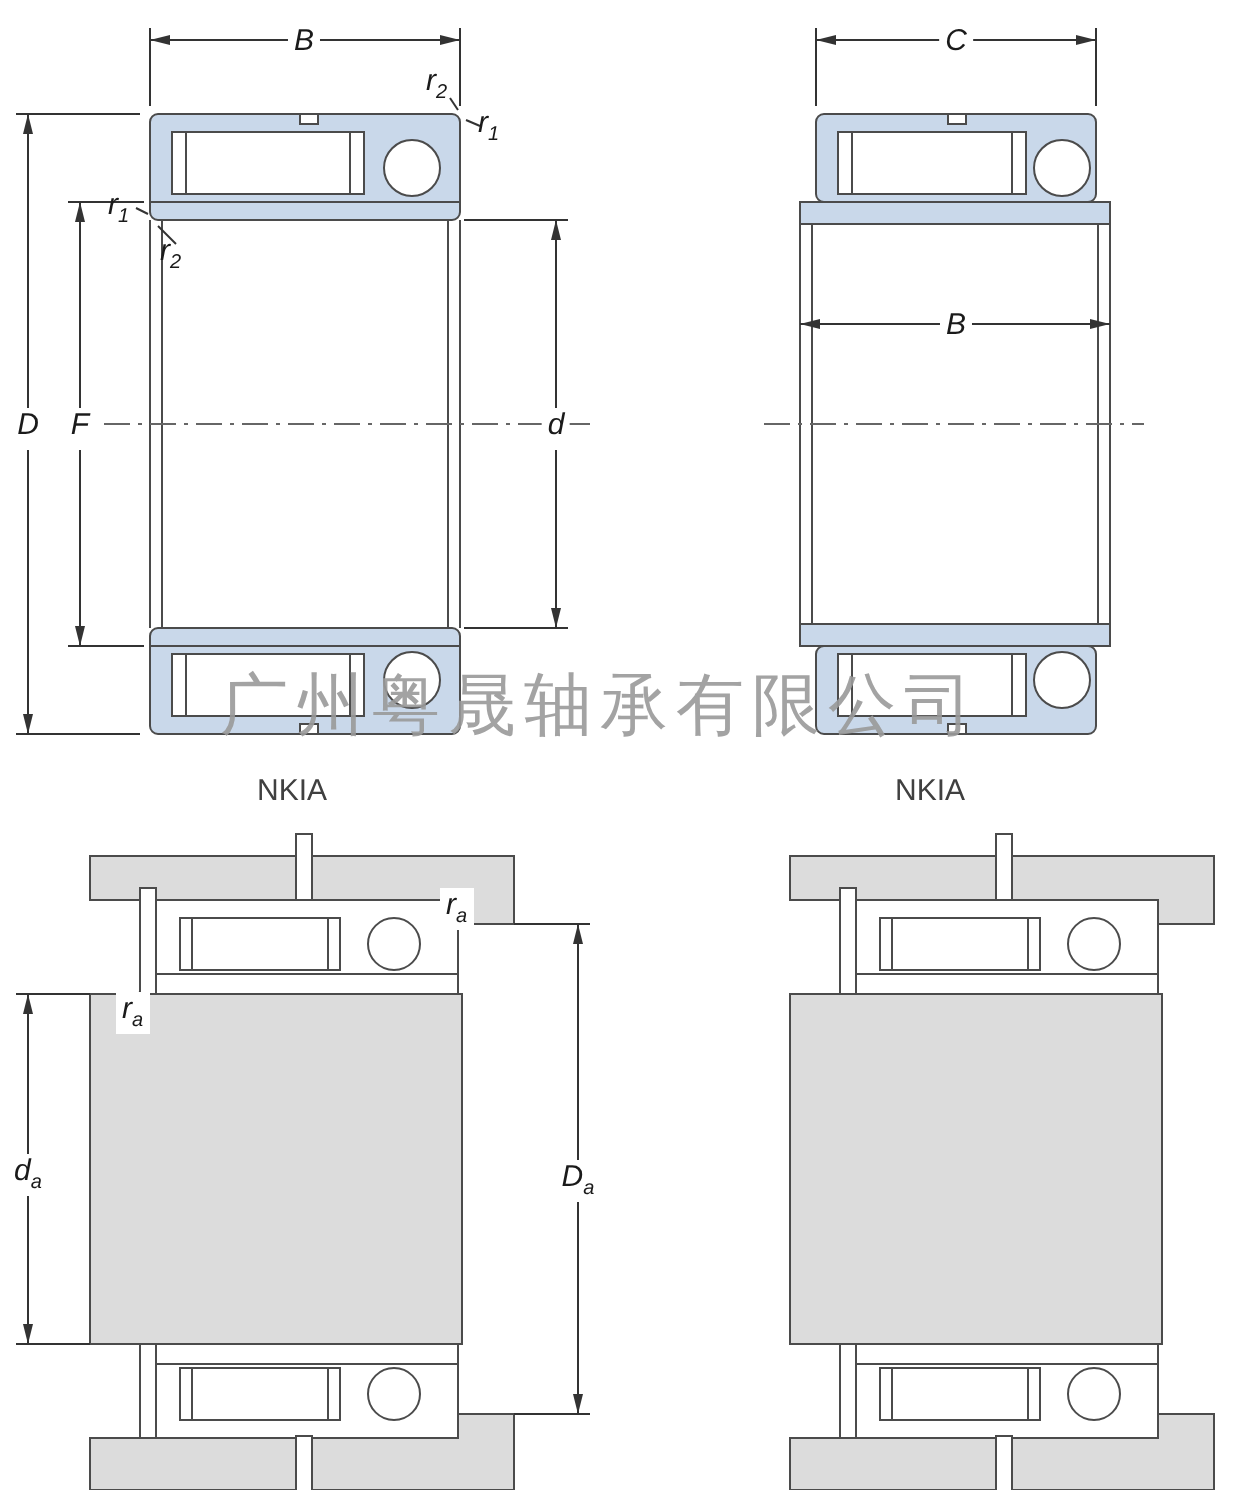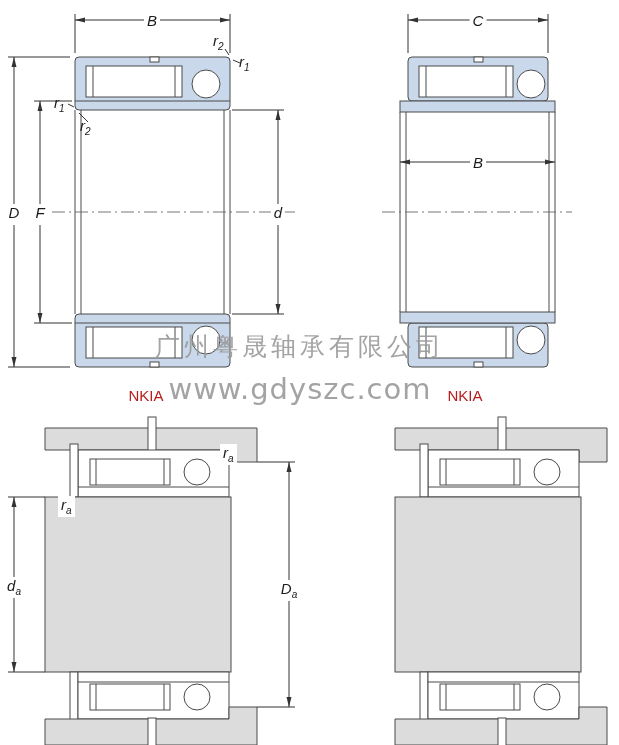--- a/index.html
+++ b/index.html
@@ -12,24 +12,24 @@
   .gray{fill:#dcdcdc;stroke:#4b4b4b;stroke-width:1;}
   .ln{fill:none;stroke:#4b4b4b;stroke-width:1;}
   .dim{fill:none;stroke:#333;stroke-width:1;}
   .cl{fill:none;stroke:#666;stroke-width:0.9;stroke-dasharray:13 4 2 4;}
   
   .lbl{position:absolute;font:italic 15px "Liberation Sans",sans-serif;color:#1a1a1a;
        line-height:1;white-space:nowrap;}
   .lbl sub{font-size:10px;font-style:italic;}
   .ctr{transform:translateX(-50%);}
   .bg{background:#fff;padding:1px 3px;}
-  .typ{font-style:normal;color:#b91c1c;text-align:center;}
+  .typ{font-style:normal;color:#404040;text-align:center;}
   .wm{position:absolute;transform:translateX(-50%);color:#9a9a9a;opacity:.9;
       font-family:"DejaVu Sans",sans-serif;white-space:nowrap;}
-  .wm1{font-size:25px;letter-spacing:4px;}
+  .wm1{font-size:34px;letter-spacing:4px;}
   .wm2{font-size:29px;letter-spacing:1px;}
 </style>
 </head>
 <body>
 
 <div class="canvas">
 
 <svg width="619" height="745" viewBox="0 0 619 745">
   <defs>
     <marker id="arr" viewBox="0 0 10 6" refX="10" refY="3" markerWidth="10" markerHeight="6" markerUnits="userSpaceOnUse" orient="auto-start-reverse">
@@ -187,15 +187,14 @@
 
   <div class="lbl bg" style="left:220px;top:444px"><span>r</span><sub>a</sub></div>
   <div class="lbl bg" style="left:58px;top:496px"><span>r</span><sub>a</sub></div>
   <div class="lbl ctr bg" style="left:14px;top:577px"><span>d</span><sub>a</sub></div>
   <div class="lbl ctr bg" style="left:289px;top:580px"><span>D</span><sub>a</sub></div>
 
   <div class="lbl ctr typ" style="left:146px;top:388px">NKIA</div>
   <div class="lbl ctr typ" style="left:465px;top:388px">NKIA</div>
 
   <div class="wm wm1" style="left:300px;top:330px">广州粤晟轴承有限公司</div>
-  <div class="wm wm2" style="left:300px;top:372px">www.gdyszc.com</div>
 
 </div>
 
 </body></html>

